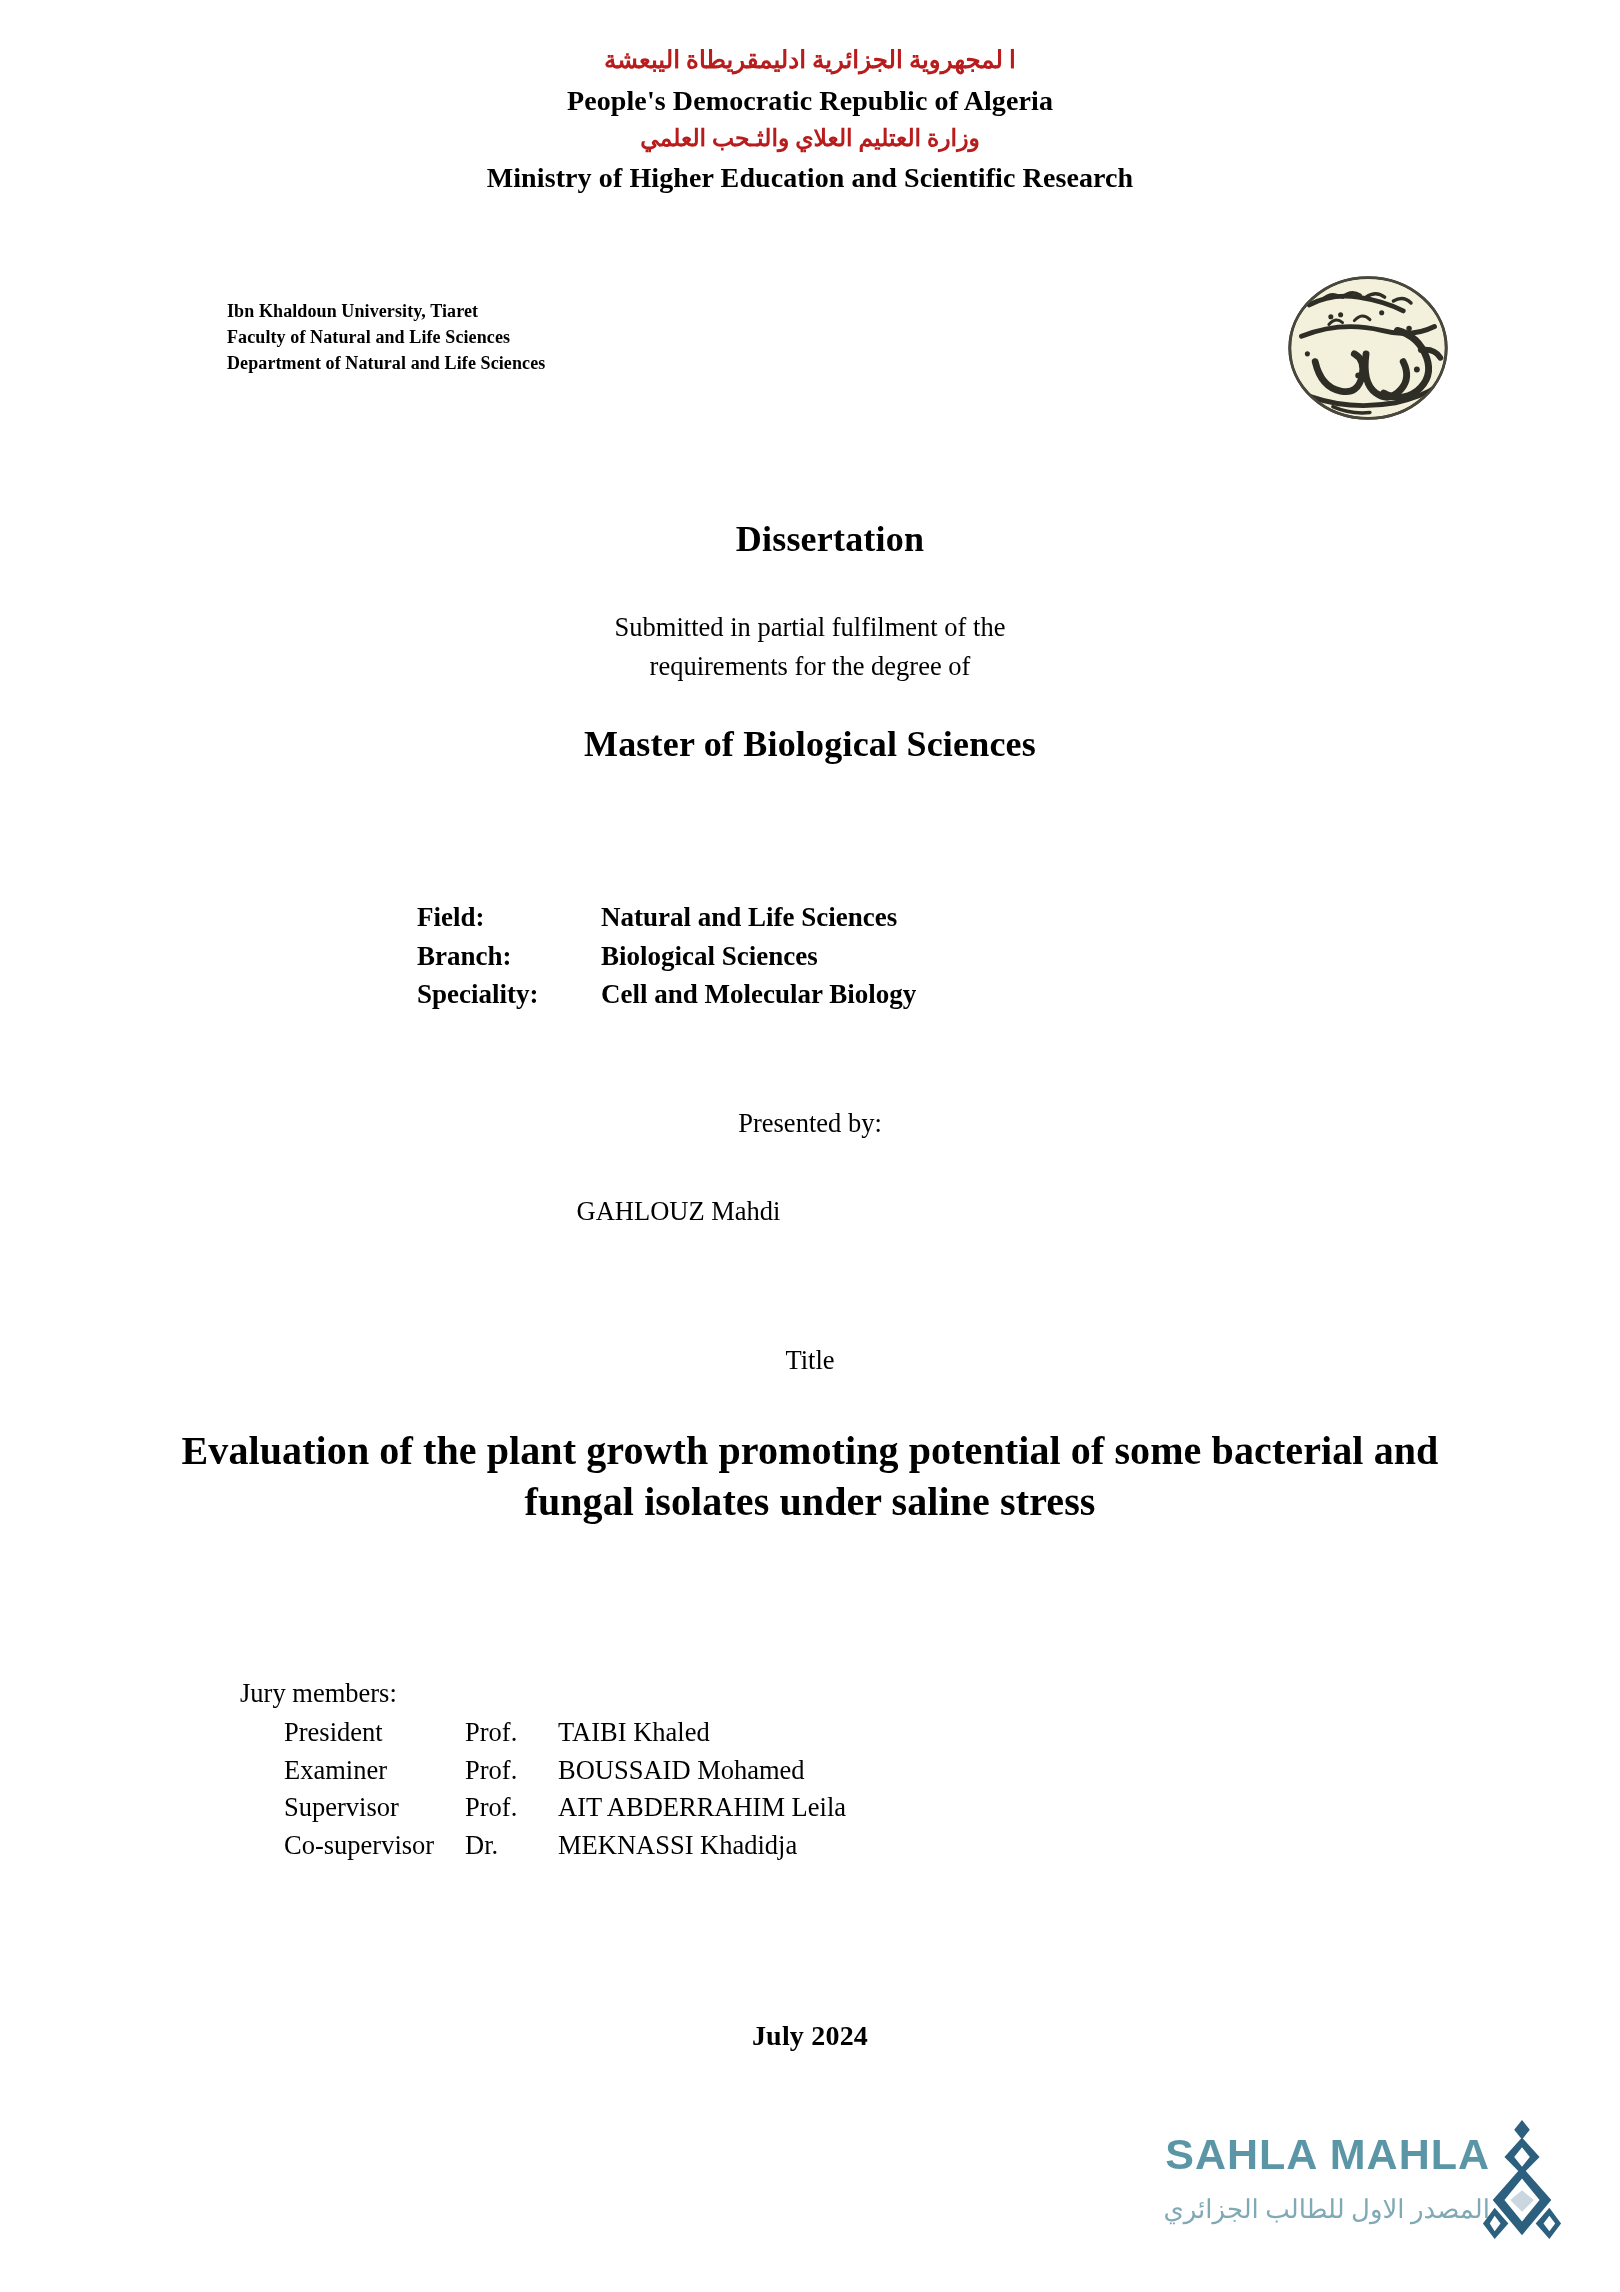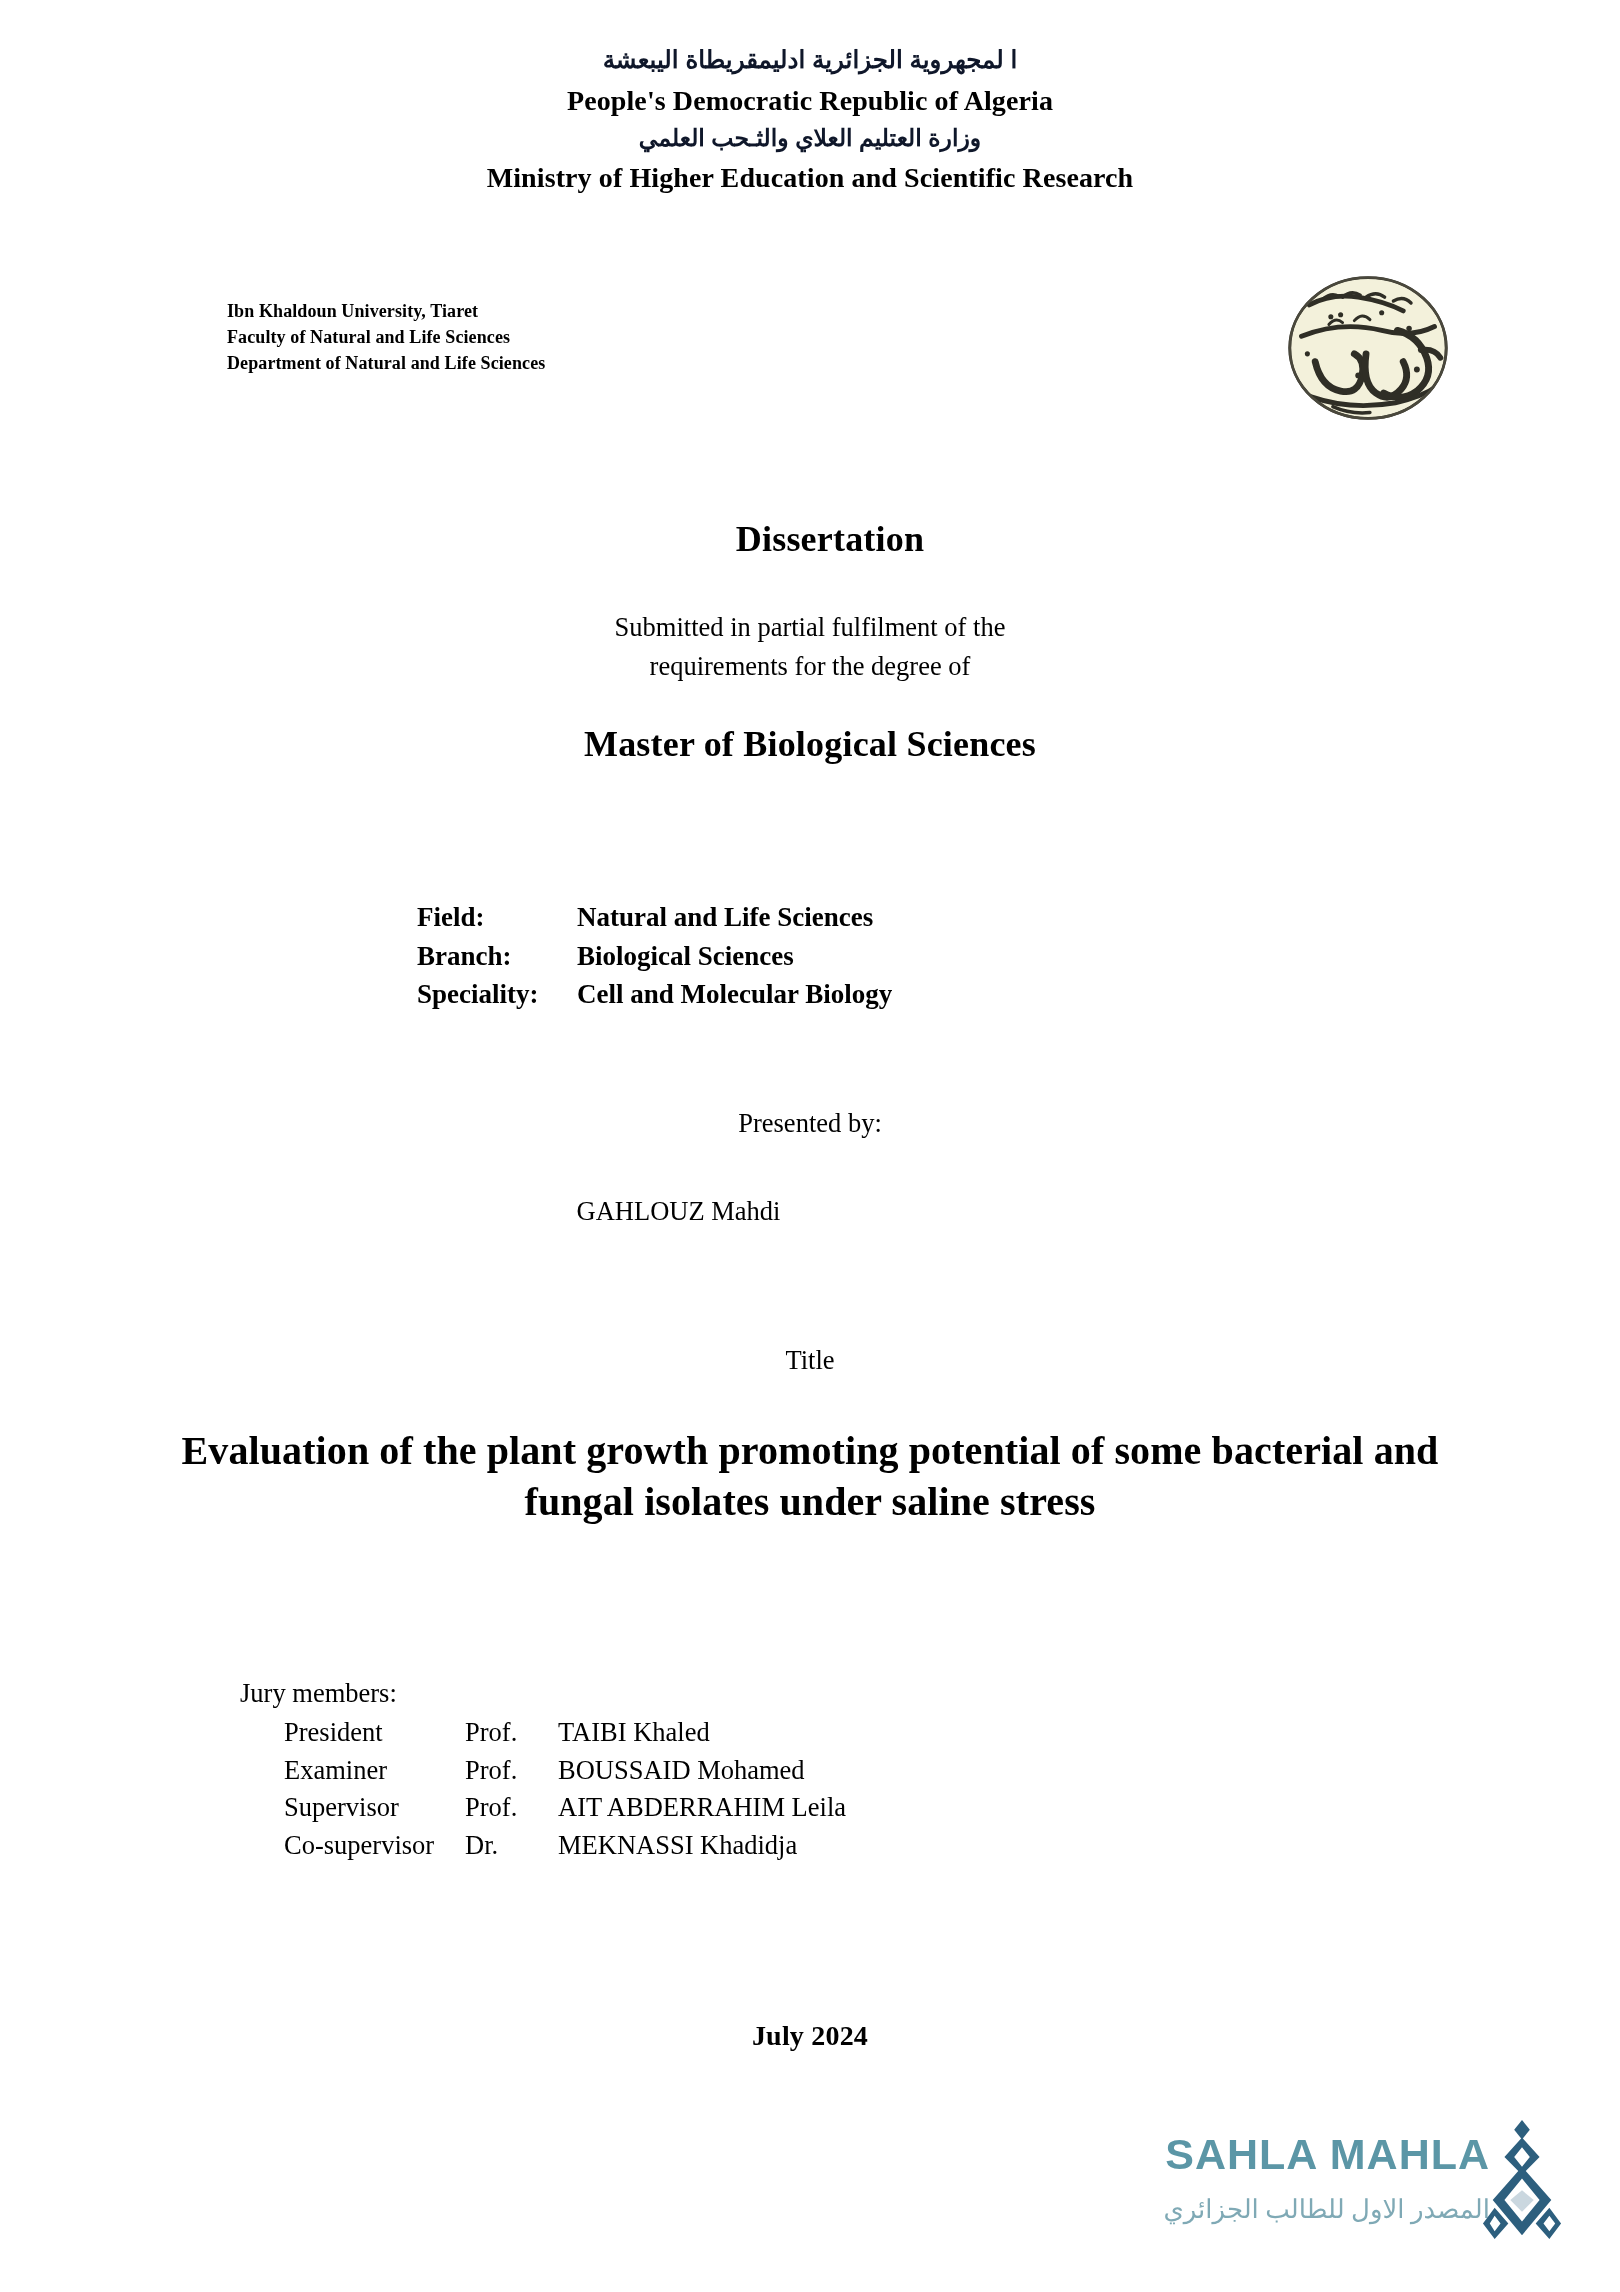--- a/index.html
+++ b/index.html
@@ -25,27 +25,27 @@
 
   
   .nat-header {
     position: absolute;
     top: 43px;
     left: 0;
     width: 1620px;
     text-align: center;
   }
   .ar-line {
-    font-family: Liberation Sans, sans-serif;
+    font-family: Liberation Serif, serif;
     direction: rtl;
     font-weight: bold;
     font-size: 24.5px;
     line-height: 1.42;
     letter-spacing: -0.4px;
-    color: #0f172a;
+    color: #b91c1c;
   }
   .ar-line.second {
     font-size: 23.5px;
     margin-top: 2px;
   }
   .en-line {
     font-weight: bold;
     font-size: 28px;
     line-height: 1.36;
     margin-top: 3.9px;
@@ -107,21 +107,21 @@
 
   
   .spec-block {
     position: absolute;
     top: 898px;
     left: 417px;
     font-weight: bold;
     font-size: 27px;
     line-height: 1.43;
   }
-  .spec-row { display: flex; }
+  .spec-row { display: flex; gap: 24px; }
   .spec-label { width: 160px; flex: 0 0 160px; }
   .spec-value { white-space: nowrap; text-align: right; }
 
   
   .presented-label {
     position: absolute;
     top: 1108px;
     left: 0;
     width: 1620px;
     text-align: center;

